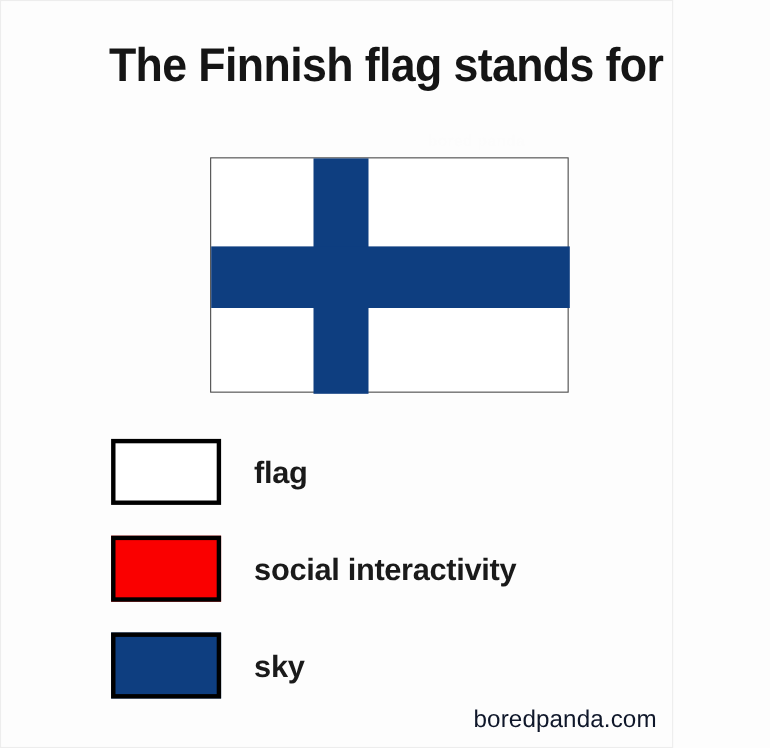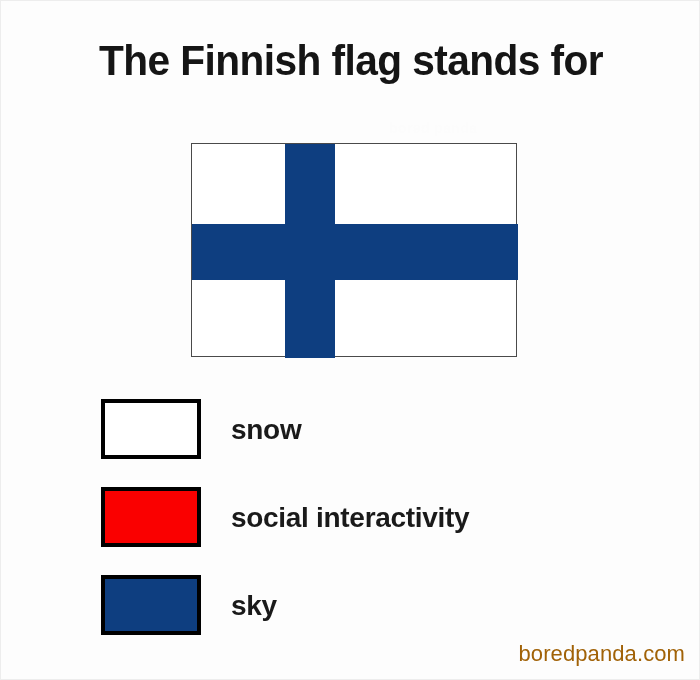--- a/index.html
+++ b/index.html
@@ -9,21 +9,21 @@
   body {
     width: 700px;
     height: 680px;
     background: #fdfdfd;
     font-family: "Liberation Sans", sans-serif;
     overflow: hidden;
   }
 
   #meme {
     position: relative;
-    width: 700px;
+    width: 612px;
     height: 680px;
     background: #fdfdfd;
     box-sizing: border-box;
     border: 1px solid #ededed;
   }
 
   
   #title {
     position: absolute;
     left: 0;
@@ -140,30 +140,30 @@
 
   <div id="flag" style="background: rgb(255, 255, 255); border-color: rgb(74, 74, 74);">
     <div id="flag-cross-vertical" style="background: rgb(14, 62, 128);"></div>
     <div id="flag-cross-horizontal" style="background: rgb(14, 62, 128);"></div>
   </div>
 
   <div id="legend">
 
     <div class="legend-row">
       <div class="legend-swatch" style="background: rgb(255, 255, 255); border-color: rgb(0, 0, 0);"></div>
-      <div class="legend-label">snow</div>
+      <div class="legend-label">flag</div>
     </div>
 
     <div class="legend-row">
       <div class="legend-swatch" style="background: rgb(250, 0, 0); border-color: rgb(0, 0, 0);"></div>
       <div class="legend-label">social interactivity</div>
     </div>
 
     <div class="legend-row">
       <div class="legend-swatch" style="background: rgb(14, 62, 128); border-color: rgb(0, 0, 0);"></div>
       <div class="legend-label">sky</div>
     </div>
 
   </div>
 
-  <div id="footer-watermark" style="color: #a16207;">boredpanda.com</div>
+  <div id="footer-watermark" style="color: #0f172a;">boredpanda.com</div>
 
 </div>
 
 </body></html>

